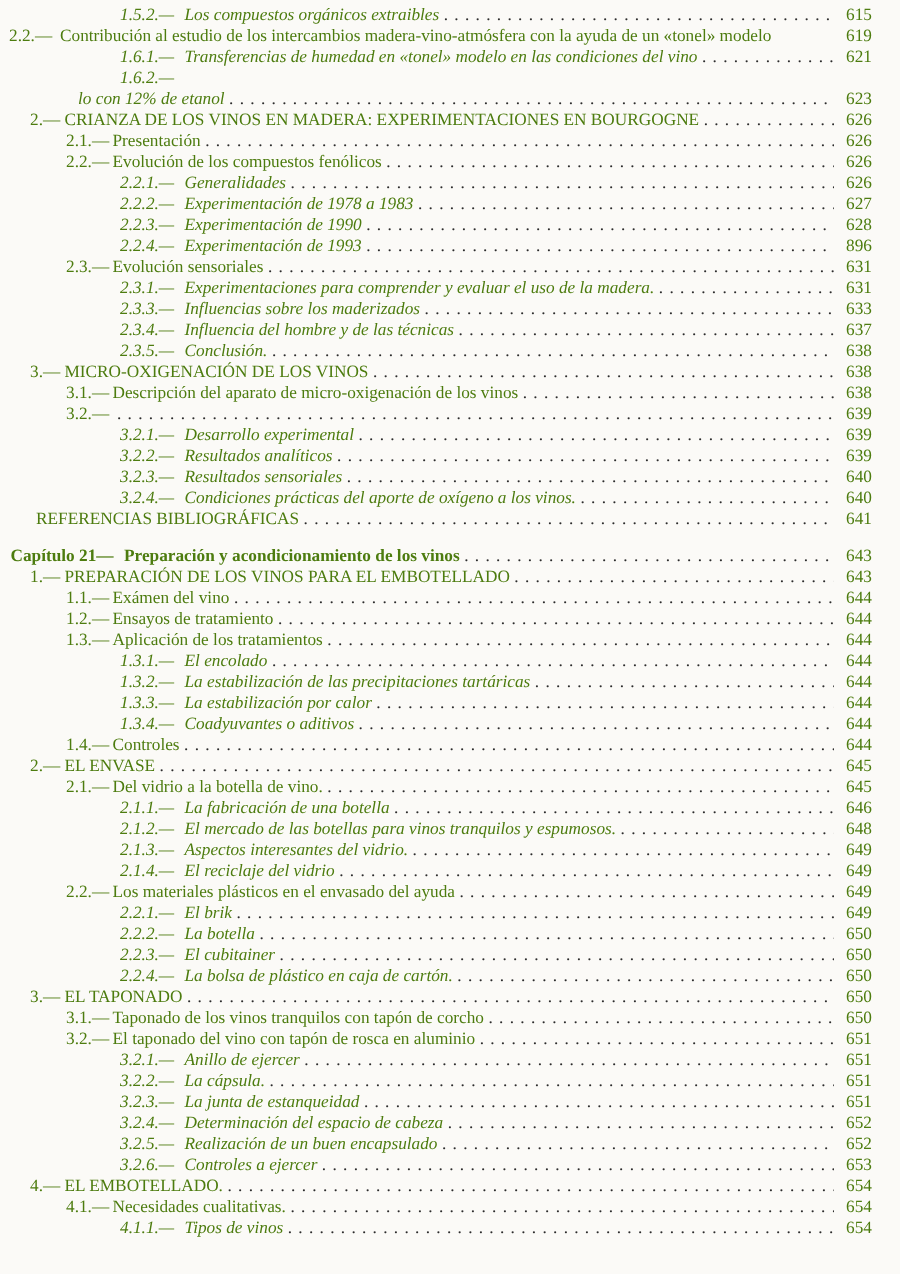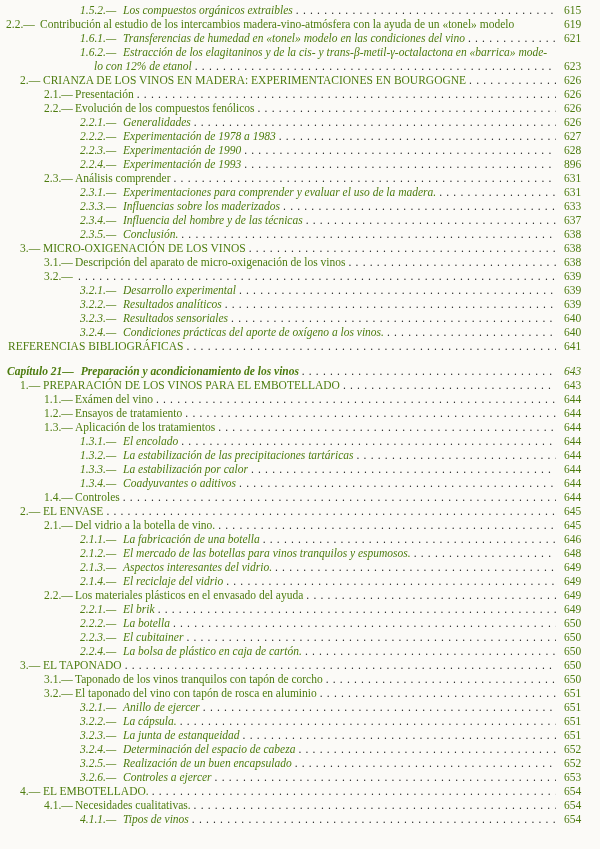--- a/index.html
+++ b/index.html
@@ -43,23 +43,23 @@
   }
   .noleader .leader::after { content: ""; }
   .pg { flex: none; min-width: 26px; text-align: left; }
   .nopage .pg { min-width: 0; }
 
   
   .lv-s1   { padding-left: 20px; }  .lv-s1 .num   { width: 23px; }
   .lv-s2   { padding-left: 44px; }  .lv-s2 .num   { width: 31px; }
   .lv-s3   { padding-left: 80px; }  .lv-s3 .num   { width: 43px; }
   .lv-out  { padding-left: 6px;  }  .lv-out .num  { width: 34px; }
-  .lv-cont { padding-left: 94px; } .lv-cont .num { width: 0; }
-  .lv-ref  { padding-left: 8px;  }  .lv-ref .num  { width: 0; }
-  .lv-chap { padding-left: 7px; font-style: italic;  }  .lv-chap .num { width: auto; margin-right: 7px; }
+  .lv-cont { padding-left: 52px; } .lv-cont .num { width: 0; }
+  .lv-ref  { padding-left: 8px; margin-left: 16px;  }  .lv-ref .num  { width: 0; }
+  .lv-chap { padding-left: 7px;  }  .lv-chap .num { width: auto; margin-right: 7px; }
 
   .it .num, .it .txt { font-style: italic; }
   .bd .num, .bd .txt { font-weight: bold; }
   .gap { margin-top: 11px; }
 </style>
 </head>
 <body>
 
 <div class="page">
   <div>
@@ -76,21 +76,20 @@
     <span class="pg">619</span>
   </div>
       <div class="row lv-s3 it">
     <span class="num">1.6.1.—</span>
     <span class="txt">Transferencias de humedad en «tonel» modelo en las condiciones del vino</span>
     <span class="leader"></span>
     <span class="pg">621</span>
   </div>
       <div class="row lv-s3 it noleader nopage">
     <span class="num">1.6.2.—</span>
-    <span class="txt">Estracción de los elagitaninos y de la cis- y trans-β-metil-γ-octalactona en «barrica» mode-</span>
     <span class="leader"></span>
     <span class="pg"></span>
   </div>
       <div class="row lv-cont it">
     <span class="num"></span>
     <span class="txt">lo con 12% de etanol</span>
     <span class="leader"></span>
     <span class="pg">623</span>
   </div>
       <div class="row lv-s1">
@@ -130,21 +129,21 @@
     <span class="pg">628</span>
   </div>
       <div class="row lv-s3 it">
     <span class="num">2.2.4.—</span>
     <span class="txt">Experimentación de 1993</span>
     <span class="leader"></span>
     <span class="pg">896</span>
   </div>
       <div class="row lv-s2">
     <span class="num">2.3.—</span>
-    <span class="txt">Análisis comprender</span>
+    <span class="txt">Evolución sensoriales</span>
     <span class="leader"></span>
     <span class="pg">631</span>
   </div>
       <div class="row lv-s3 it">
     <span class="num">2.3.1.—</span>
     <span class="txt">Experimentaciones para comprender y evaluar el uso de la madera.</span>
     <span class="leader"></span>
     <span class="pg">631</span>
   </div>
       <div class="row lv-s3 it">

